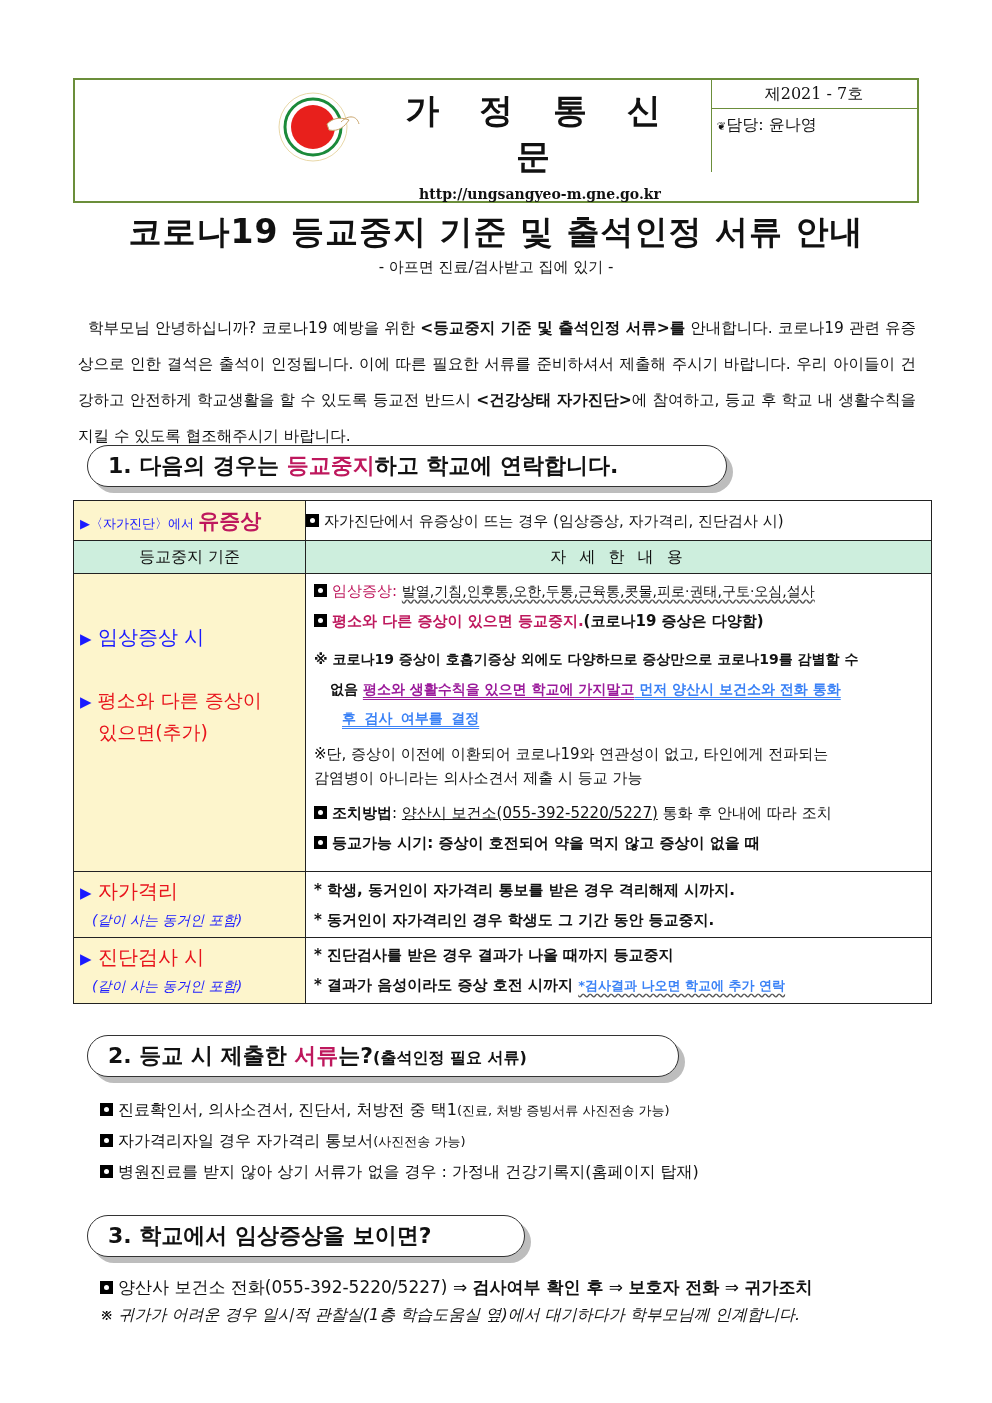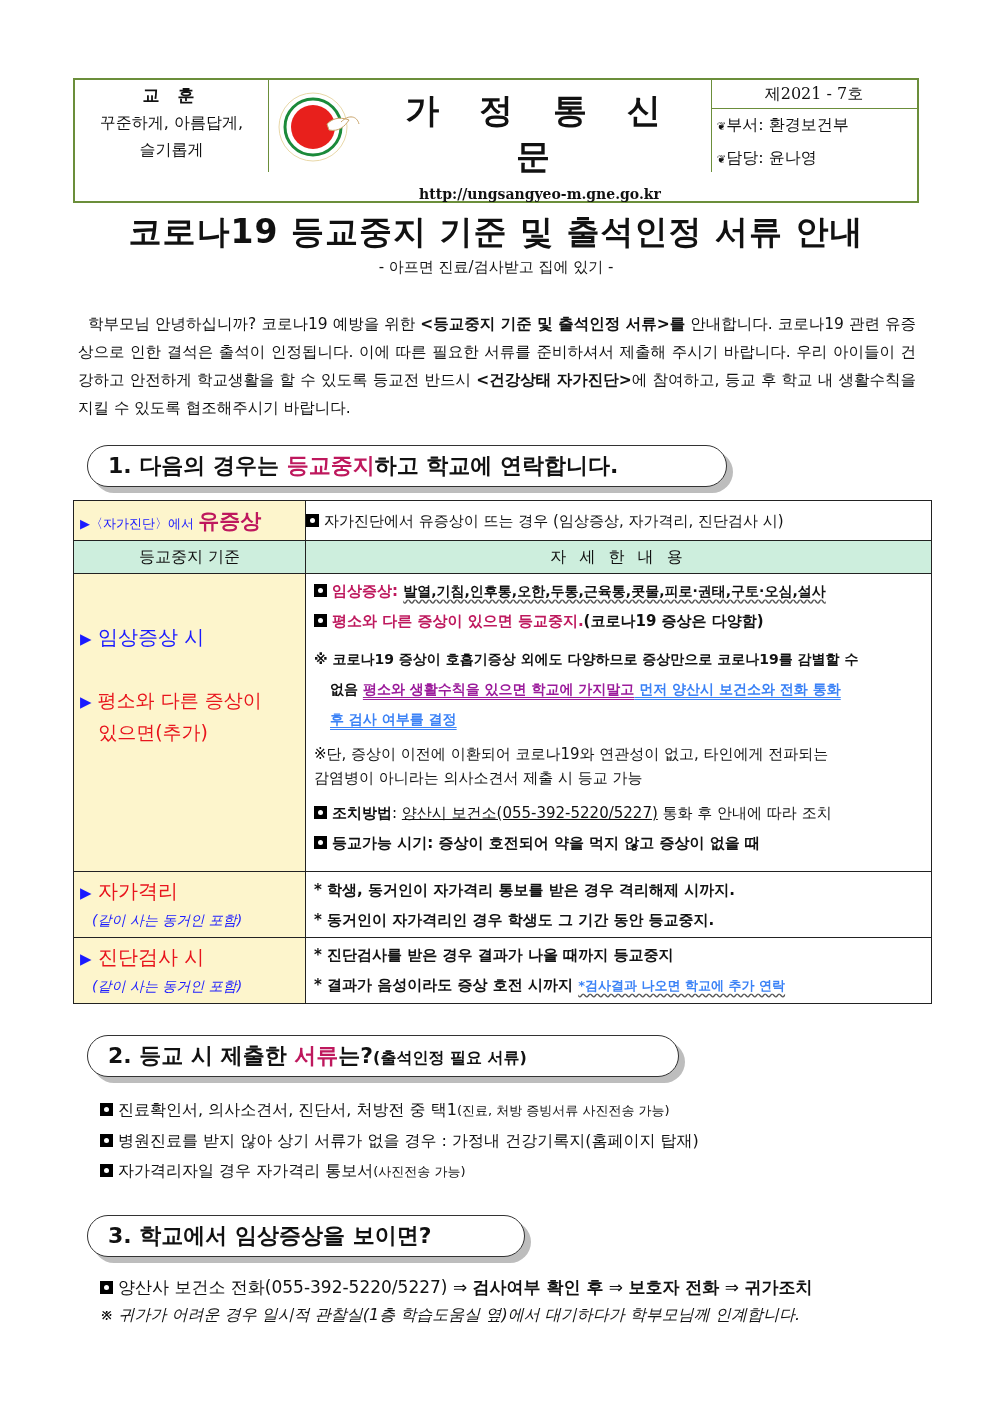--- a/index.html
+++ b/index.html
@@ -15,21 +15,21 @@
   .hdr-title .big { font-family:"DejaVu Serif", serif; font-size:34px; font-weight:bold; letter-spacing:14px; margin-top:8px; }
   .hdr-title .url { font-family:"DejaVu Serif", serif; font-size:14px; font-weight:bold; margin-top:6px; }
   .hdr-info { position:absolute; left:636px; top:0; width:206px; height:92px; }
   .hdr-info .no { height:28px; border-bottom:1px solid #6b8e3a; text-align:center; font-family:"DejaVu Serif", serif; font-size:16px; line-height:28px; }
   .hdr-info .row { font-size:16px; line-height:31px; padding-left:6px; }
   .hdr-addr { position:absolute; left:0; top:92px; width:842px; height:29px; border-top:1px solid #6b8e3a; text-align:center; font-size:16px; line-height:29px; }
 
   .main-title { position:absolute; left:0; top:210px; width:992px; text-align:center; font-size:33px; font-weight:bold; letter-spacing:1px; }
   .sub-title { position:absolute; left:0; top:258px; width:992px; text-align:center; font-size:15px; }
 
-  .intro { position:absolute; left:78px; top:310px; width:838px; font-size:15.5px; line-height:28px; text-align:justify; }
+  .intro { position:absolute; left:78px; top:310px; width:838px; font-size:15.5px; line-height:36px; text-align:justify; }
   .intro b { font-weight:bold; }
 
   
   .pill { position:absolute; height:42px; border:1.5px solid #333; border-radius:22px; background:#fff; box-shadow:6px 6px 0 #bdbdbd; box-sizing:border-box; font-weight:bold; line-height:39px; padding-left:20px; }
   .red { color:#be185d; }
   .blue { color:#3b82f6; }
 
   
   .tbl { position:absolute; left:73px; top:500px; width:859px; border-collapse:collapse; font-size:15px; }
   .tbl td { border:1px solid #222; vertical-align:middle; padding:0; }
@@ -43,44 +43,36 @@
   .dbl { text-decoration:underline double; text-underline-offset:3px; }
   .line { line-height:30px; padding-left:8px; white-space:nowrap; }
 
   .list { position:absolute; left:100px; font-size:16px; line-height:30px; }
   .small { font-size:13px; }
 </style>
 </head>
 <body>
 
 <div class="hdr">
-  <div class="hdr-motto">
-    <div class="t">교 훈</div>
-    <div>꾸준하게, 아름답게,</div>
-    <div>슬기롭게</div>
-  </div>
   <div class="hdr-logo">
     <svg width="100" height="92" viewBox="0 0 100 92">
       <circle cx="44" cy="47" r="34" fill="none" stroke="#e9d8a8" stroke-width="1"></circle>
       <circle cx="44" cy="47" r="28" fill="none" stroke="#1b8a3a" stroke-width="3"></circle>
       <circle cx="44" cy="47" r="24.5" fill="none" stroke="#fff" stroke-width="2"></circle>
       <circle cx="44" cy="47" r="22" fill="#e8201c"></circle>
       <path d="M58 44 C66 36 74 38 80 40 C76 46 70 52 60 50 Z" fill="#fff" stroke="#c9a46a" stroke-width="1"></path>
       <path d="M72 42 C80 34 88 36 90 44" fill="none" stroke="#c9a46a" stroke-width="1"></path>
     </svg>
   </div>
   <div class="hdr-title">
     <div class="big">가 정 통 신 문</div>
     <div class="url">http://ungsangyeo-m.gne.go.kr</div>
   </div>
   <div class="hdr-info">
     <div class="no">제2021 - 7호</div>
-    <div class="row">
-      <span style="font-size:11px;">❦</span><span>부서:</span> <span>환경보건부</span>
-    </div>
     <div class="row">
       <span style="font-size:11px;">❦</span><span>담당:</span> <span>윤나영</span>
     </div>
   </div>
 </div>
 
 <div class="main-title">코로나19 등교중지 기준 및 출석인정 서류 안내</div>
 <div class="sub-title">- 아프면 진료/검사받고 집에 있기 -</div>
 
 <div class="intro">
@@ -108,25 +100,25 @@
   <tr>
     <td class="th">등교중지 기준</td>
     <td class="th c2" style="letter-spacing:4px;">자 세 한 내 용</td>
   </tr>
   <tr style="height:298px;">
     <td class="left" style="vertical-align:top; padding-top:50px !important;">
       <div style="font-size:20px; color:#1a1aff;"><span style="font-size:15px;">▶</span> <span>임상증상 시</span></div>
       <div style="font-size:19px; color:#e8141c; margin-top:34px; line-height:30px;"><span class="tri" style="font-size:15px;">▶</span> <span>평소와 다른 증상이</span><br>&nbsp;&nbsp;&nbsp;<span>있으면(추가)</span></div>
     </td>
     <td class="c2" style="vertical-align:top; padding-top:2px;">
-      <div class="line" style="font-weight:bold; font-size:15px;"><span class="sq"></span><span class="red">임상증상:</span>&nbsp;<span class="wavy" style="font-size:14px;">발열,기침,인후통,오한,두통,근육통,콧물,피로·권태,구토·오심,설사</span></div>
+      <div class="line" style="font-weight:normal; font-size:15px;"><span class="sq"></span><span class="red">임상증상:</span>&nbsp;<span class="wavy" style="font-size:14px;">발열,기침,인후통,오한,두통,근육통,콧물,피로·권태,구토·오심,설사</span></div>
       <div class="line" style="font-weight:bold;"><span class="sq"></span><span class="red">평소와 다른 증상이 있으면 등교중지.</span><span>(코로나19 증상은 다양함)</span></div>
       <div class="line" style="font-weight:bold; font-size:14px; margin-top:8px;">※ 코로나19 증상이 호흡기증상 외에도 다양하므로 증상만으로 코로나19를 감별할 수</div>
       <div class="line" style="font-weight:bold; font-size:14px; padding-left:24px;"><span>없음 </span><span class="dbl" style="color:#9b1b9b;">평소와 생활수칙을 있으면 학교에 가지말고</span><span class="dbl blue"> 먼저 양산시 보건소와 전화 통화</span></div>
-      <div class="line" style="font-weight:bold; font-size:14px; padding-left:24px;"><span class="dbl blue">후 검사 여부를 결정</span></div>
+      <div class="line" style="font-weight:bold; font-size:14px; padding-left:36px;font-family:Liberation Mono, monospace;"><span class="dbl blue">후 검사 여부를 결정</span></div>
       <div class="line" style="margin-top:8px; line-height:24px;">※단, 증상이 이전에 이환되어 코로나19와 연관성이 없고, 타인에게 전파되는</div>
       <div class="line" style="line-height:24px; ">감염병이 아니라는 의사소견서 제출 시 등교 가능</div>
       <div class="line" style="margin-top:8px;"><span class="sq"></span><b>조치방법</b>: <span style="text-decoration:underline;">양산시 보건소(055-392-5220/5227)</span><span> 통화 후 안내에 따라 조치</span></div>
       <div class="line" style="font-weight:bold;"><span class="sq"></span><span>등교가능 시기</span>:<span> 증상이 호전되어 약을 먹지 않고 증상이 없을 때</span></div>
     </td>
   </tr>
   <tr style="height:66px;">
     <td class="left">
       <div style="font-size:20px; color:#e8141c; line-height:28px;"><span class="tri" style="font-size:15px;">▶</span> <span>자가격리</span></div>
       <div style="font-size:14px; color:#1a1aff; font-style:italic; line-height:26px; padding-left:12px;">(같이 사는 동거인 포함)</div>
@@ -147,22 +139,22 @@
     </td>
   </tr>
 </tbody>
   </table>
 
 <div class="pill" style="left:87px; top:1035px; width:592px; font-size:22px;">
   <span>2. 등교 시 제출한 </span><span class="red">서류</span><span>는?</span><span style="font-size:16px;">(출석인정 필요 서류)</span>
 </div>
 <div class="list" style="top:1095px;">
   <div><span class="sq"></span><span>진료확인서, 의사소견서, 진단서, 처방전 중 택1</span><span class="small">(진료, 처방 증빙서류 사진전송 가능)</span></div>
+  <div><span class="sq"></span><span>자가격리자일 경우 자가격리 통보서</span><span class="small">(사진전송 가능)</span></div>
   <div><span class="sq"></span><span>병원진료를 받지 않아 상기 서류가 없을 경우 : 가정내 건강기록지(홈페이지 탑재)</span></div>
-  <div><span class="sq"></span><span>자가격리자일 경우 자가격리 통보서</span><span class="small">(사진전송 가능)</span></div>
 </div>
 
 <div class="pill" style="left:87px; top:1215px; width:438px; font-size:22px;">
   <span>3. 학교에서 임상증상을 보이면?</span>
 </div>
 <div class="list" style="top:1272px; left:100px; font-size:17px;">
   <div><span class="sq"></span><span>양산사 보건소 전화(055-392-5220/5227) ⇒ </span><b>검사여부 확인 후</b><span> ⇒ </span><b>보호자 전화</b><span> ⇒ </span><b>귀가조치</b></div>
 </div>
 <div class="abs" style="left:100px; top:1305px; font-size:16px;">※ 귀가가 어려운 경우 일시적 관찰실(1층 학습도움실 옆)에서 대기하다가 학부모님께 인계합니다.</div>
 

